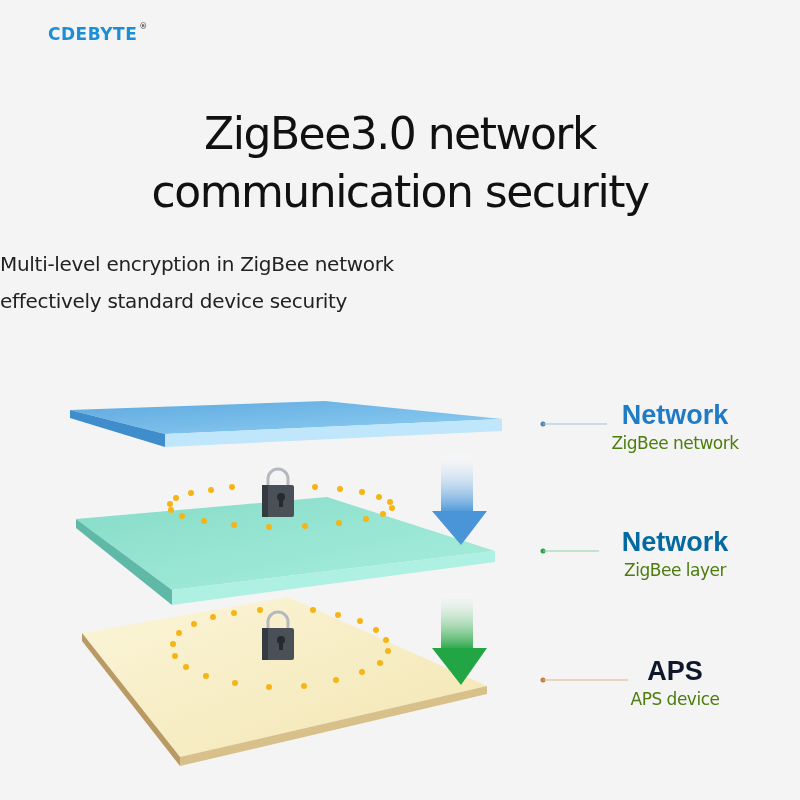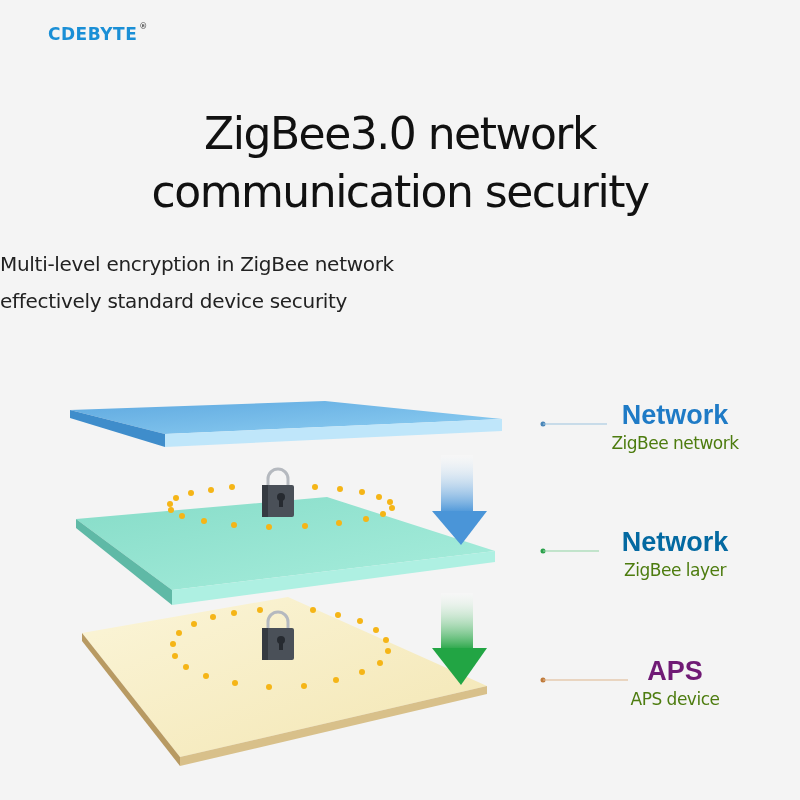--- a/index.html
+++ b/index.html
@@ -176,15 +176,15 @@
 
 <div class="label-block" style="left:590px; top:400px; width:170px;">
   <div class="big" style="color:#1f7bc6;">Network</div>
   <div class="small">ZigBee network</div>
 </div>
 <div class="label-block" style="left:590px; top:527px; width:170px;">
   <div class="big" style="color:#0369a1;">Network</div>
   <div class="small">ZigBee layer</div>
 </div>
 <div class="label-block" style="left:590px; top:656px; width:170px;">
-  <div class="big" style="color:#701a75;">APS</div>
+  <div class="big" style="color:#0f172a;">APS</div>
   <div class="small">APS device</div>
 </div>
 
 </body></html>

